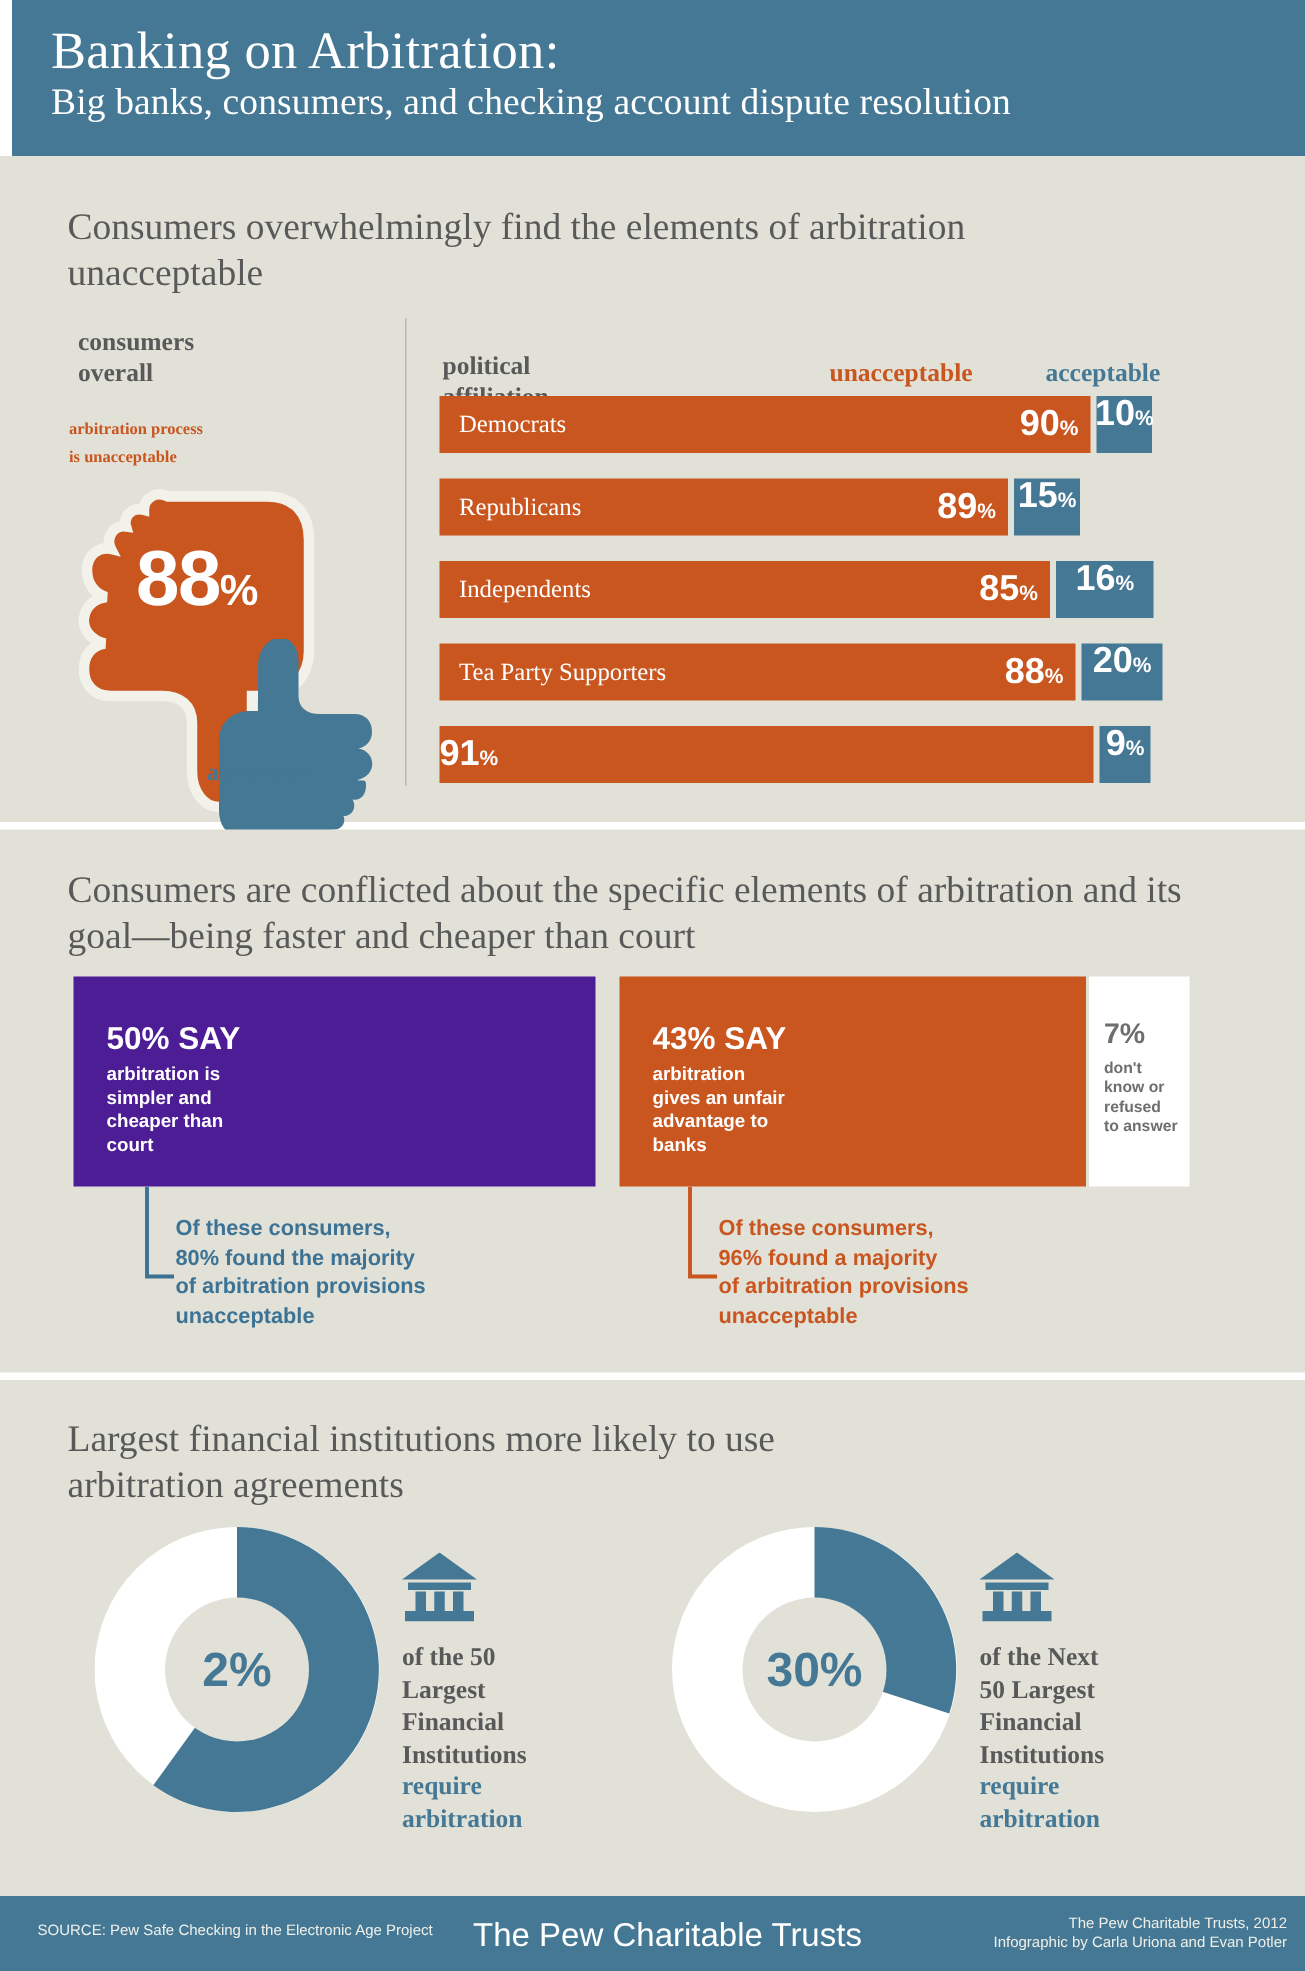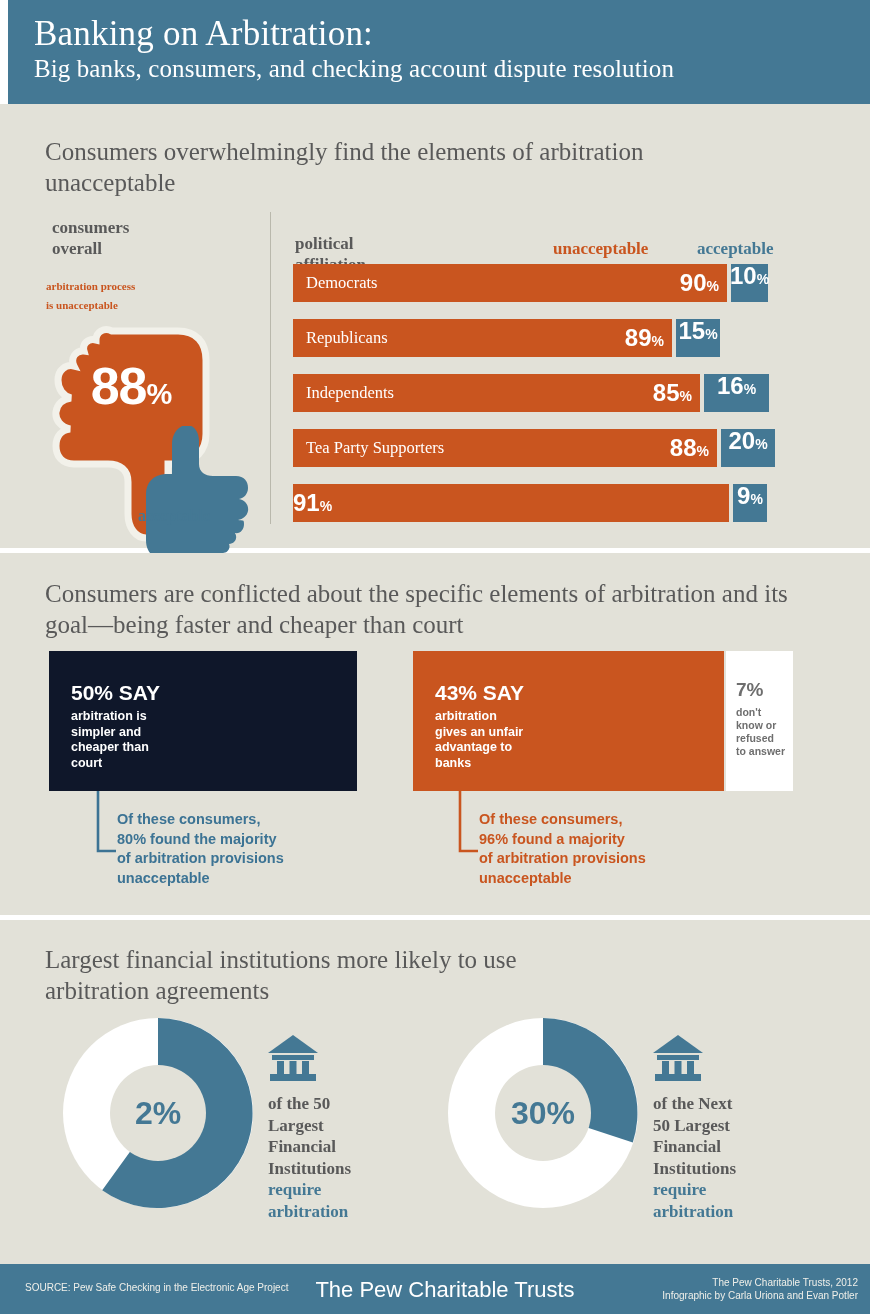--- a/index.html
+++ b/index.html
@@ -126,21 +126,21 @@
     display: flex; align-items: flex-start; justify-content: center;
   }
   .bar-acc .bar-val { padding-right: 0; }
 
   
   #s2-head { left: 45px; top: 25px; width: 760px; }
   .blocks { position: absolute; left: 49px; top: 98px; height: 140px; }
   .block {
     position: absolute; top: 0; height: 140px; padding: 30px 0 0 22px;
   }
-  .block.blue { background: #0f172a; left: 0; width: 308px; }
+  .block.blue { background: #4c1d95; left: 0; width: 348px; }
   .block.orange { background: #c9551f; left: 364px; width: 311px; }
   .block.white { background: #ffffff; left: 677px; width: 67px; padding: 27px 0 0 10px; }
   .block-pct {
     font-family: "Liberation Sans", sans-serif;
     font-weight: bold; font-size: 21px; color: #ffffff;
     line-height: 24px; margin-bottom: 4px;
   }
   .block.white .block-pct { color: #6e6e6e; font-size: 19px; }
   .block-desc {
     font-family: "Liberation Sans", sans-serif;

